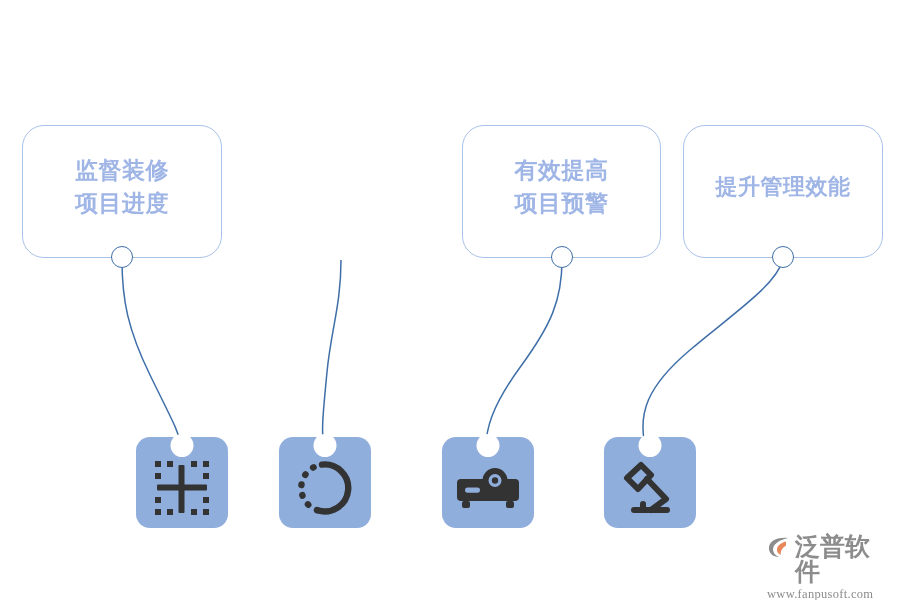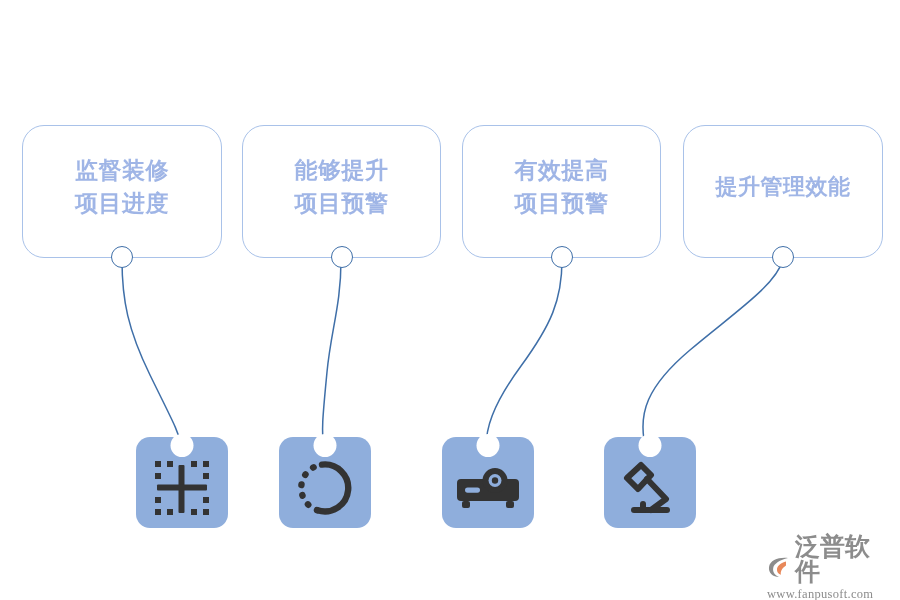--- a/index.html
+++ b/index.html
@@ -103,21 +103,21 @@
     left: 766px;
     top: 534px;
     width: 126px;
     height: 52px;
     display: flex;
     flex-direction: column;
     align-items: flex-start;
   }
   .logo-row {
     display: flex;
-    align-items: flex-end;
+    align-items: flex-start;
     gap: 3px;
   }
   .logo-cn {
     color: #8C8C8C;
     font-size: 25px;
     font-weight: bold;
     letter-spacing: 0px;
     line-height: 1;
   }
   .logo-url {
@@ -140,25 +140,20 @@
     <path d="M562,260 C562,300 551,325 521,366 C491,407 486,430 486,447" fill="none" stroke="#3F6FA8" stroke-width="1.5"></path>
     <path d="M783,260 C775,286 735,312 690,350 C645,388 640,414 644,440 C646,448 647,450 648,451" fill="none" stroke="#3F6FA8" stroke-width="1.5"></path>
   </svg>
 
   <div class="card" style="left:22px; top:125px; width:200px; height:133px;">
     <div class="card-label">监督装修
 项目进度</div>
     <div class="card-notch"></div>
   </div>
 
-  <div class="card" style="left:242px; top:125px; width:199px; height:133px;">
-    <div class="card-label">能够提升
-项目预警</div>
-    <div class="card-notch"></div>
-  </div>
 
   <div class="card" style="left:462px; top:125px; width:199px; height:133px;">
     <div class="card-label">有效提高
 项目预警</div>
     <div class="card-notch"></div>
   </div>
 
   <div class="card" style="left:683px; top:125px; width:200px; height:133px;">
     <div class="card-label single">提升管理效能</div>
     <div class="card-notch"></div>

